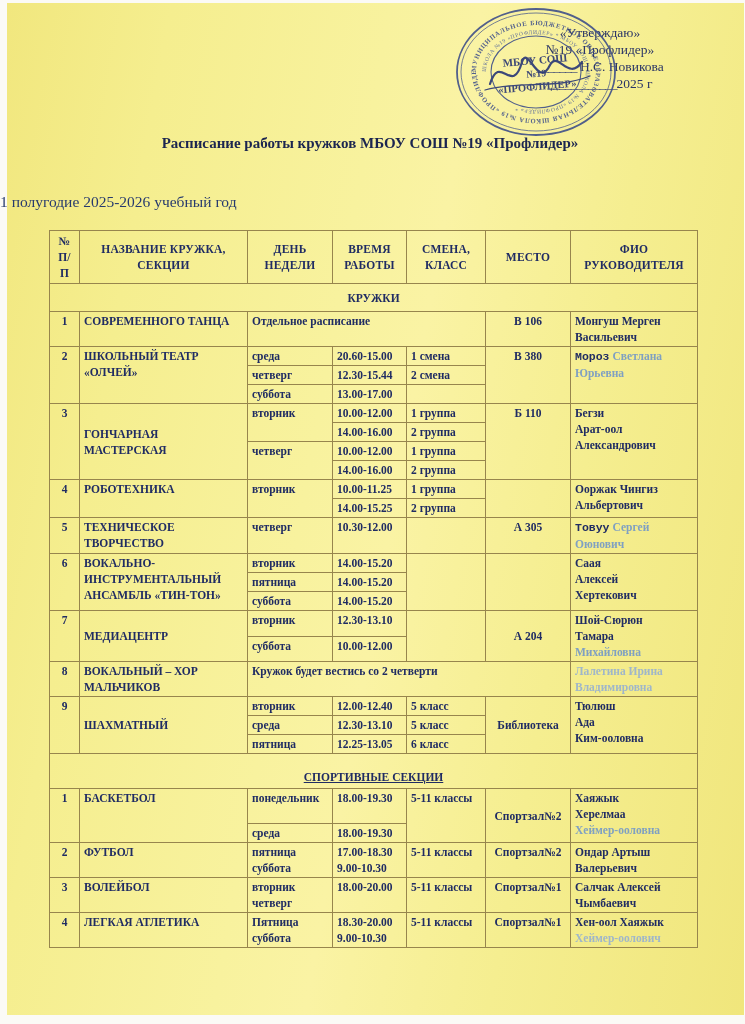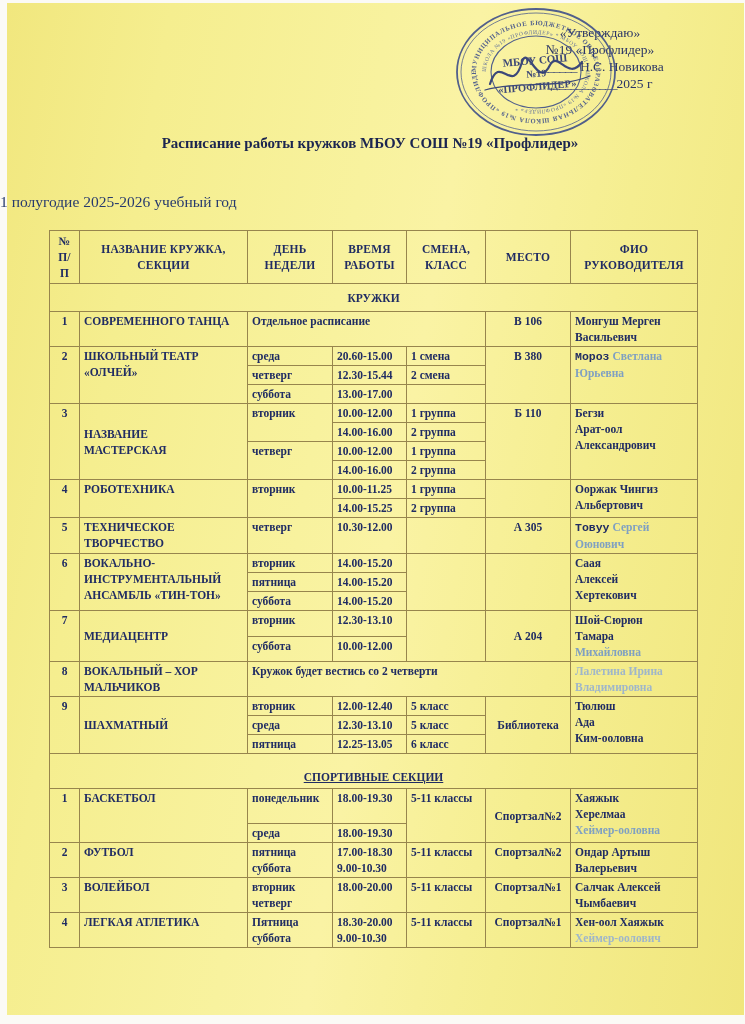--- a/index.html
+++ b/index.html
@@ -131,21 +131,21 @@
       <td>2 смена</td>
     </tr>
     <tr>
       <td>суббота</td>
       <td>13.00-17.00</td>
       <td></td>
     </tr>
 
     <tr>
       <td class="num" rowspan="4">3</td>
-      <td class="pre v-mid" rowspan="4">НАЗВАНИЕ
+      <td class="pre v-mid" rowspan="4">ГОНЧАРНАЯ
 МАСТЕРСКАЯ</td>
       <td rowspan="2">вторник</td>
       <td>10.00-12.00</td>
       <td>1 группа</td>
       <td class="place" rowspan="4">Б 110</td>
       <td class="pre fio" rowspan="4">Бегзи
 Арат-оол
 Александрович</td>
     </tr>
     <tr>

